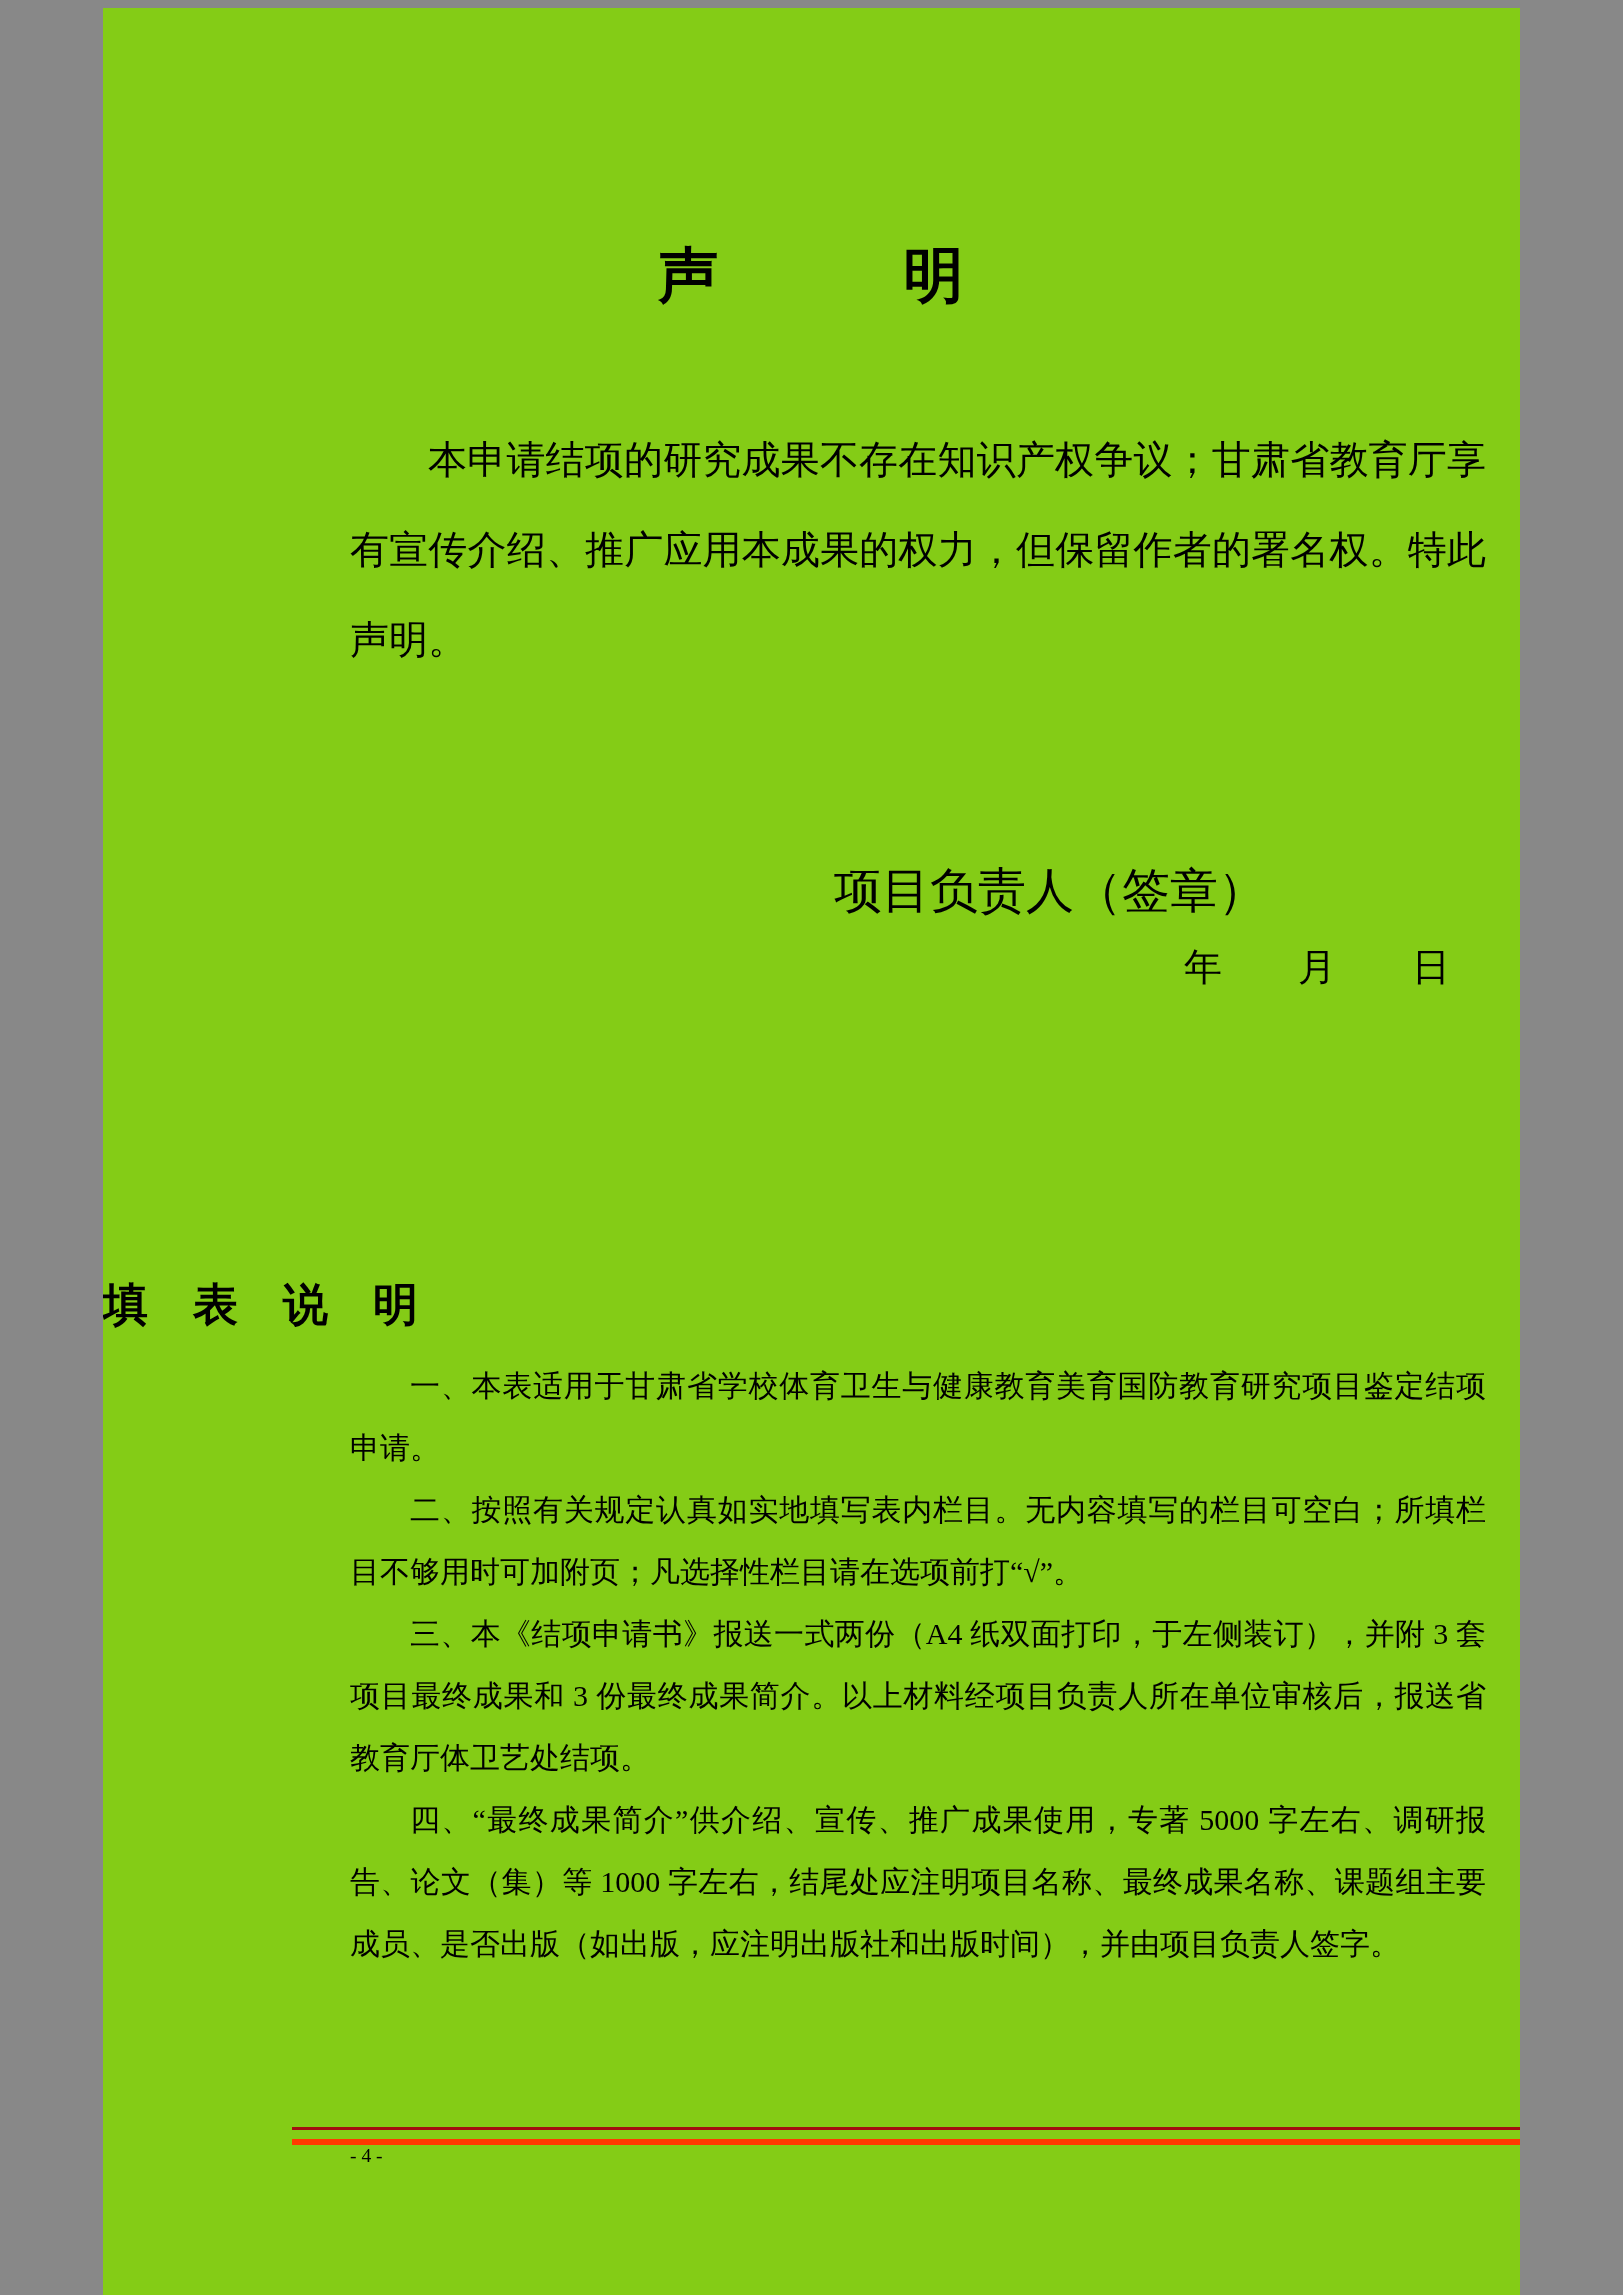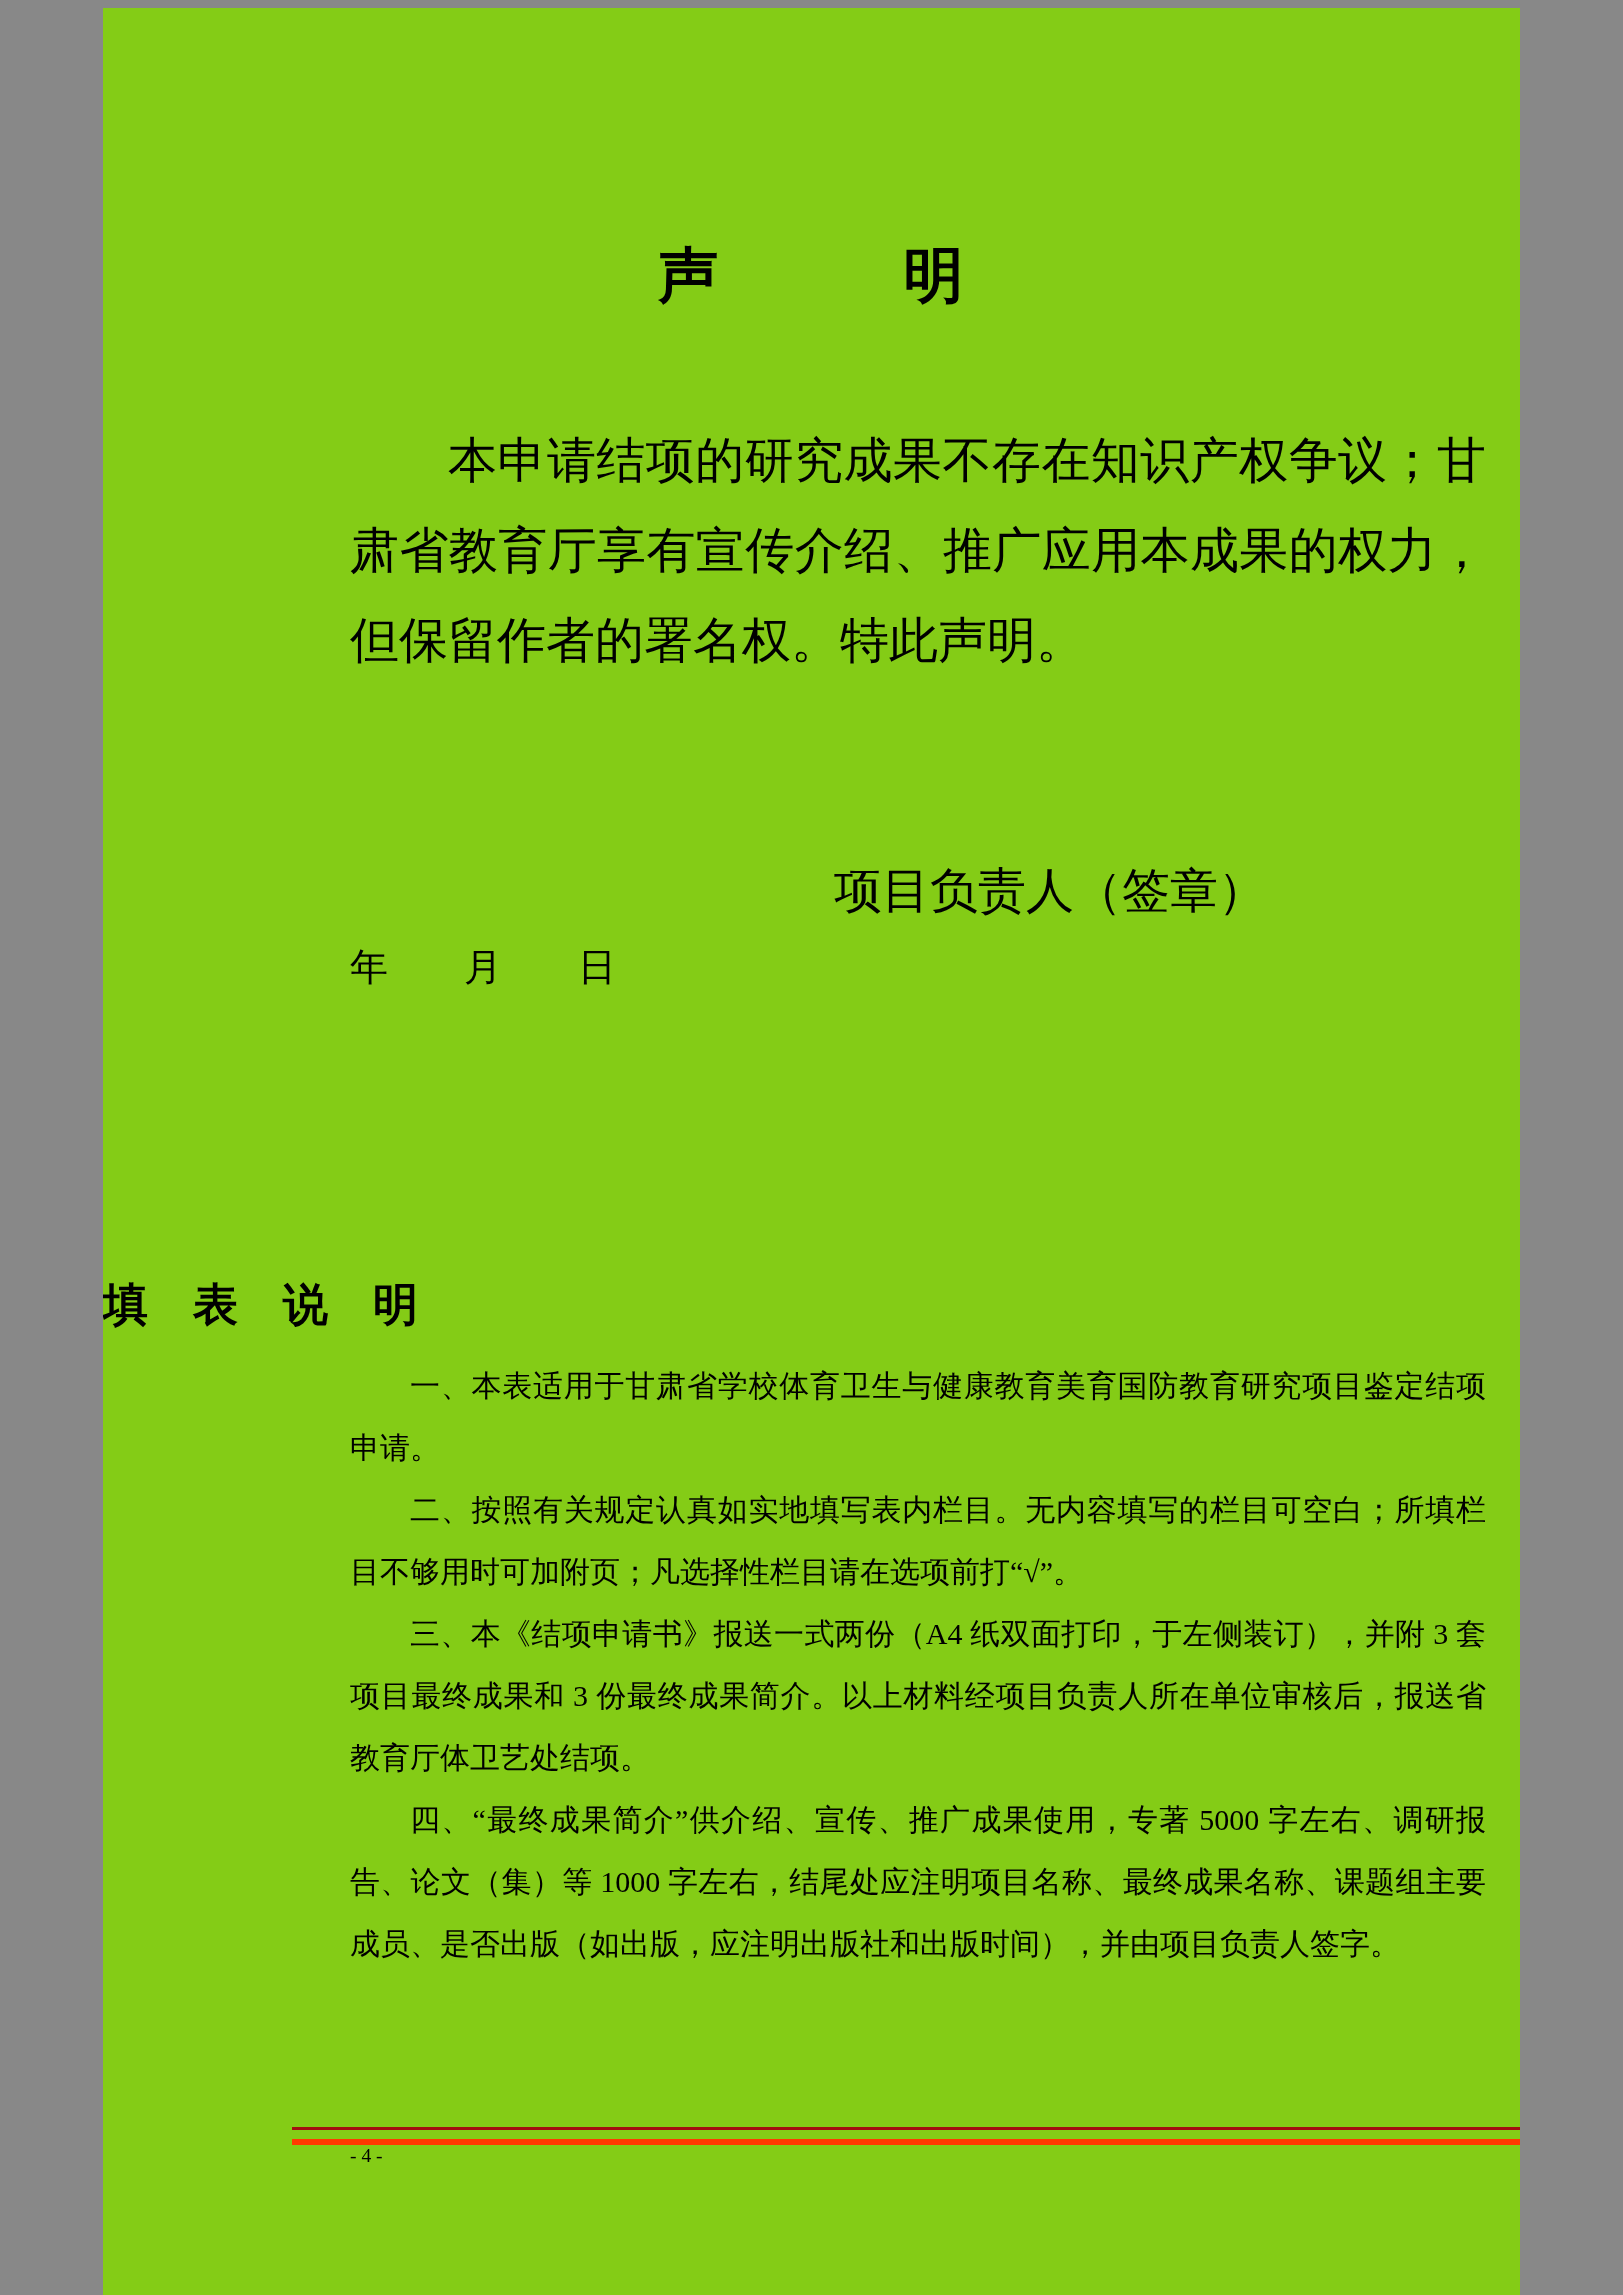--- a/index.html
+++ b/index.html
@@ -28,42 +28,43 @@
     font-size: 60px;
     line-height: 1.25;
     letter-spacing: 1.3px;
     white-space: pre;
   }
   .decl-body {
     position: absolute;
     top: 407px;
     left: 247px;
     width: 1136px;
-    font-family: Liberation Sans, sans-serif;
-    font-size: 49px;
+    font-family: Liberation Serif, serif;
+    font-size: 39px;
     line-height: 90px;
     text-align: justify;
     text-indent: 2em;
   }
   .sig-line {
     position: absolute;
     top: 852px;
     left: 247px;
     width: 916px;
     text-align: right;
     font-family: "Liberation Serif", "DejaVu Serif", serif;
     font-size: 48px;
     line-height: 1.3;
     white-space: pre;
   }
   .date-line {
     position: absolute;
     top: 935px;
     left: 247px;
     width: 1100px;
+    text-align: right;
     font-family: "Liberation Serif", "DejaVu Serif", serif;
     font-size: 38px;
     line-height: 1.3;
     white-space: pre;
   }
   
   .instr-title {
     position: absolute;
     top: 1269px;
     left: 0;

